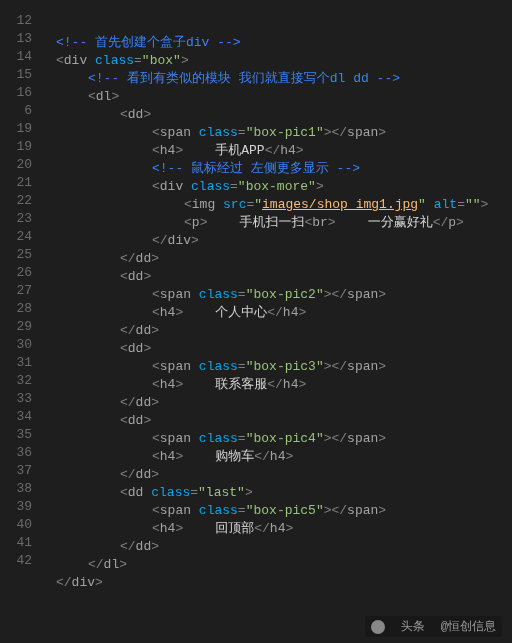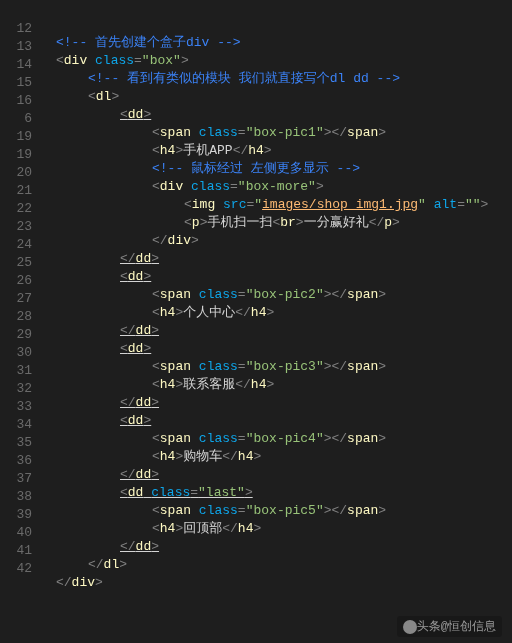--- a/index.html
+++ b/index.html
@@ -9,53 +9,53 @@
     font-family: Consolas, "Courier New", monospace;
     font-size: 13px;
     color: #d4d4d4;
     width: 512px;
     height: 643px;
     overflow: hidden;
   }
   .editor { display: flex; height: 100%; }
   .gutter {
     width: 40px;
-    padding-top: 20px;
+    padding-top: 12px;
     text-align: right;
     color: #6a6a6a;
     user-select: none;
     flex-shrink: 0;
     padding-right: 8px;
   }
   .gutter div { height: 18px; line-height: 18px; }
   .code {
     flex: 1;
     padding-top: 4px;
     white-space: pre;
     position: relative;
   }
   .line { height: 18px; line-height: 18px; }
   .in1 { padding-left: 16px; }
   .in2 { padding-left: 48px; }
-  .in3 { padding-left: 80px; text-decoration: underline; }
+  .in3 { padding-left: 80px; }
   .in4 { padding-left: 112px; }
   .in5 { padding-left: 144px; }
   .p  { color: #808080; }      
-  .t  { color: #fef9c3; }      
+  .t  { color: #a3a3a3; }      
   .a  { color: #0ea5e9; }      
   .s  { color: #98c379; }      
   .s u { color:#fdba74; }
   .c  { color: #3b82f6; font-style: normal; } 
-  .tx { color: #d4d4d4; }      
+  .tx { color: #d4d4d4; margin-left: 32px; }      
   .watermark {
     position: absolute;
     right: 10px; bottom: 6px;
     color: #9a9a9a;
     font-size: 12px;
-    display: flex; align-items: center; gap: 0;
+    display: flex; align-items: center; gap: 16px;
     background: rgba(0,0,0,0.2);
     padding: 2px 6px;
     border-radius: 3px;
   }
   .watermark .logo {
     width: 14px; height: 14px; border-radius: 50%;
     background: #888;
     display: inline-block;
   }
 </style>

